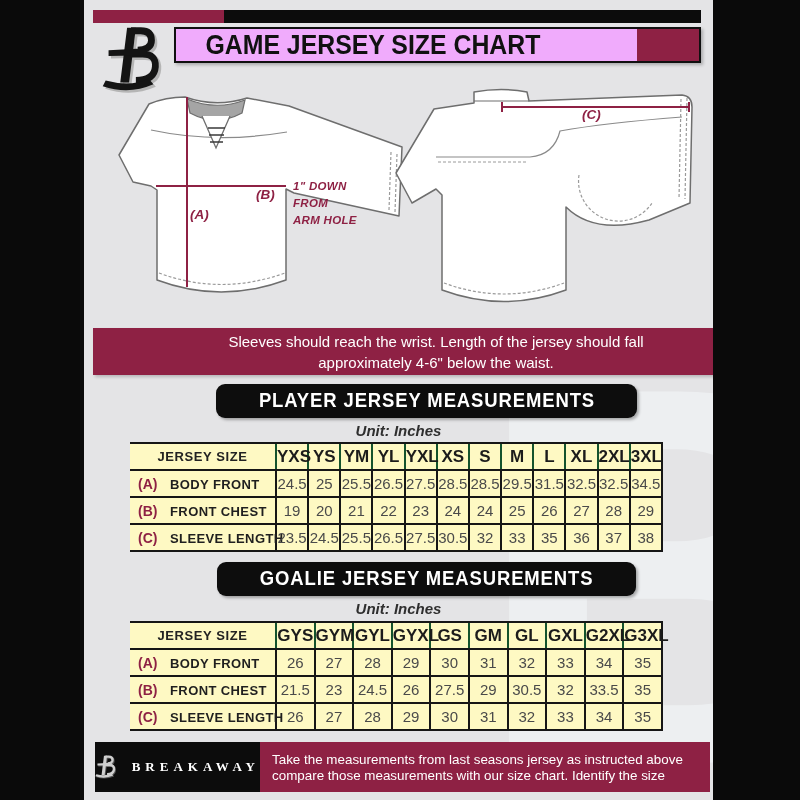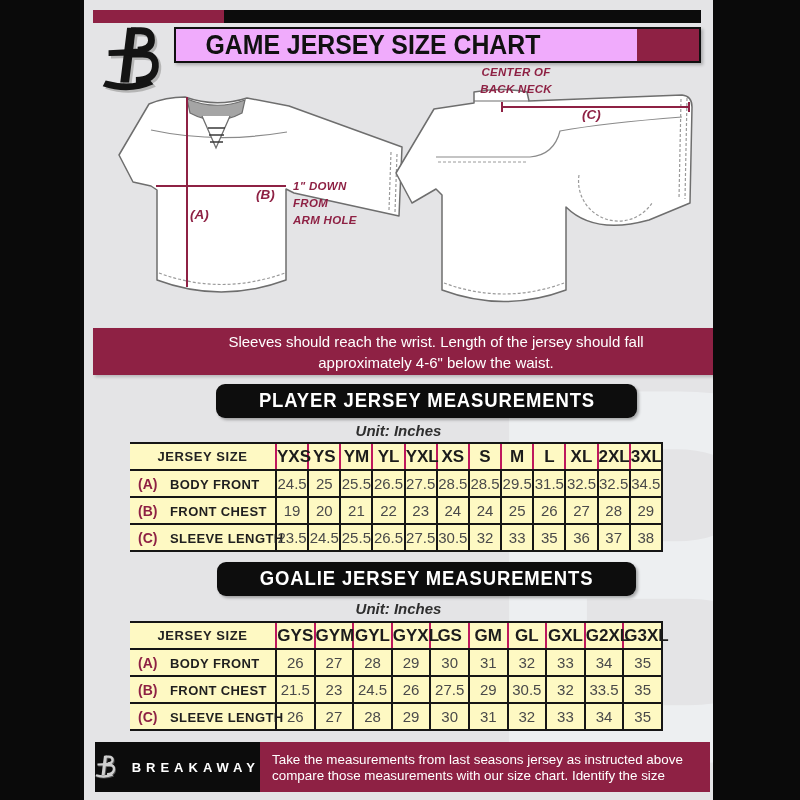--- a/index.html
+++ b/index.html
@@ -42,31 +42,31 @@
   .pill span{display:inline-block;font-size:21px;font-weight:bold;letter-spacing:1px;
              transform:scaleX(0.88);white-space:nowrap;}
   .unit-row{left:0;width:629px;text-align:center;font-style:italic;font-weight:bold;
             font-size:15px;color:#2f2f2f;}
 
   
   table.size-table{position:absolute;left:46px;width:533px;border-collapse:collapse;
                    table-layout:fixed;background:#fef9c3;}
   .size-table th,.size-table td{border-top:2.5px solid #161616;border-bottom:2.5px solid #161616;
                    height:25px;text-align:center;padding:0;}
-  .size-table th.size{border-left:2px solid #be185d;font-size:17px;font-weight:bold;color:#1b1b1b;}
+  .size-table th.size{border-left:2px solid #14532d;font-size:17px;font-weight:bold;color:#1b1b1b;}
   .size-table td.val{border-left:2px solid #161616;font-size:15px;color:#4a4a4a;}
   .size-table th.size:last-child,.size-table td.val:last-child{border-right:2px solid #161616;}
   .size-table th.corner{font-size:13px;font-weight:600;letter-spacing:0.6px;color:#222;}
   .size-table td.rowlabel{text-align:left;padding-left:8px;white-space:nowrap;}
   .size-table td.rowlabel .key{color:#8e2144;font-weight:bold;font-size:14px;display:inline-block;width:32px;}
   .size-table td.rowlabel .lbl{font-size:13px;font-weight:600;letter-spacing:0.4px;color:#1f1f1f;}
 
   
   .footer-black{left:11px;top:742px;width:165px;height:50px;background:#0c0c0c;
-                display:flex;align-items:center;justify-content:center;gap:16px;}
+                display:flex;align-items:center;justify-content:center;gap:16px;font-family:Liberation Serif, serif;}
   .footer-brand{color:#fff;font-size:13px;font-weight:bold;letter-spacing:5px;}
   .footer-maroon{left:176px;top:742px;width:450px;height:50px;background:#8e2144;
                  color:#fff;font-size:13.4px;line-height:15.8px;box-sizing:border-box;
                  padding:1px 0 0 12px;display:flex;flex-direction:column;justify-content:center;}
 </style>
 </head>
 <body>
 
 <div id="page">
   <div class="content">
@@ -113,24 +113,20 @@
       <path d="M 40,34 L 80,28 L 80,17 Q 108,12 133,17 L 135,26 L 288,20 Q 298,21 298,32 L 296,128 L 255,145 Q 200,160 172,132 L 172,215 Q 110,238 48,215 L 48,120 L 42,114 L 18,128 L 2,98 Z" fill="#ffffff" stroke="#6e6e6e" stroke-width="1.5" stroke-linejoin="round"></path>
       <path d="M 80,26 L 135,26" stroke="#6e6e6e" stroke-width="1.2" fill="none"></path>
       <path d="M 42,82 L 136,82 Q 160,80 166,56 Q 210,48 288,42" fill="none" stroke="#8a8a8a" stroke-width="1.2"></path>
       <path d="M 44,87 L 134,87" fill="none" stroke="#9a9a9a" stroke-width="1" stroke-dasharray="3,2"></path>
       <path d="M 185,100 A 40,40 0 0 0 258 128" fill="none" stroke="#9a9a9a" stroke-width="1.2" stroke-dasharray="3,2"></path>
       <path d="M 287,24 L 285,124 M 293,23 L 291,124" fill="none" stroke="#9a9a9a" stroke-width="1.2" stroke-dasharray="3,2"></path>
       <path d="M 50,208 Q 110,230 170,208" fill="none" stroke="#9a9a9a" stroke-width="1.2" stroke-dasharray="3,2"></path>
       <path d="M 108,32 L 295,32 M 108,27 L 108,37 M 295,27 L 295,37" stroke="#8e2144" stroke-width="2" fill="none"></path>
     </svg>
 
-    <div class="ann ann-small" style="left:382px;top:64px;width:100px;text-align:center;">
-      <div>CENTER OF</div>
-      <div>BACK NECK</div>
-    </div>
     <div class="ann ann-key" style="left:498px;top:107px;">(C)</div>
     <div class="ann ann-key" style="left:172px;top:187px;">(B)</div>
     <div class="ann ann-small" style="left:209px;top:178px;">
       <div>1" DOWN</div>
       <div>FROM</div>
       <div>ARM HOLE</div>
     </div>
     <div class="ann ann-key" style="left:106px;top:207px;">(A)</div>
 
     <div class="abs info-banner">

